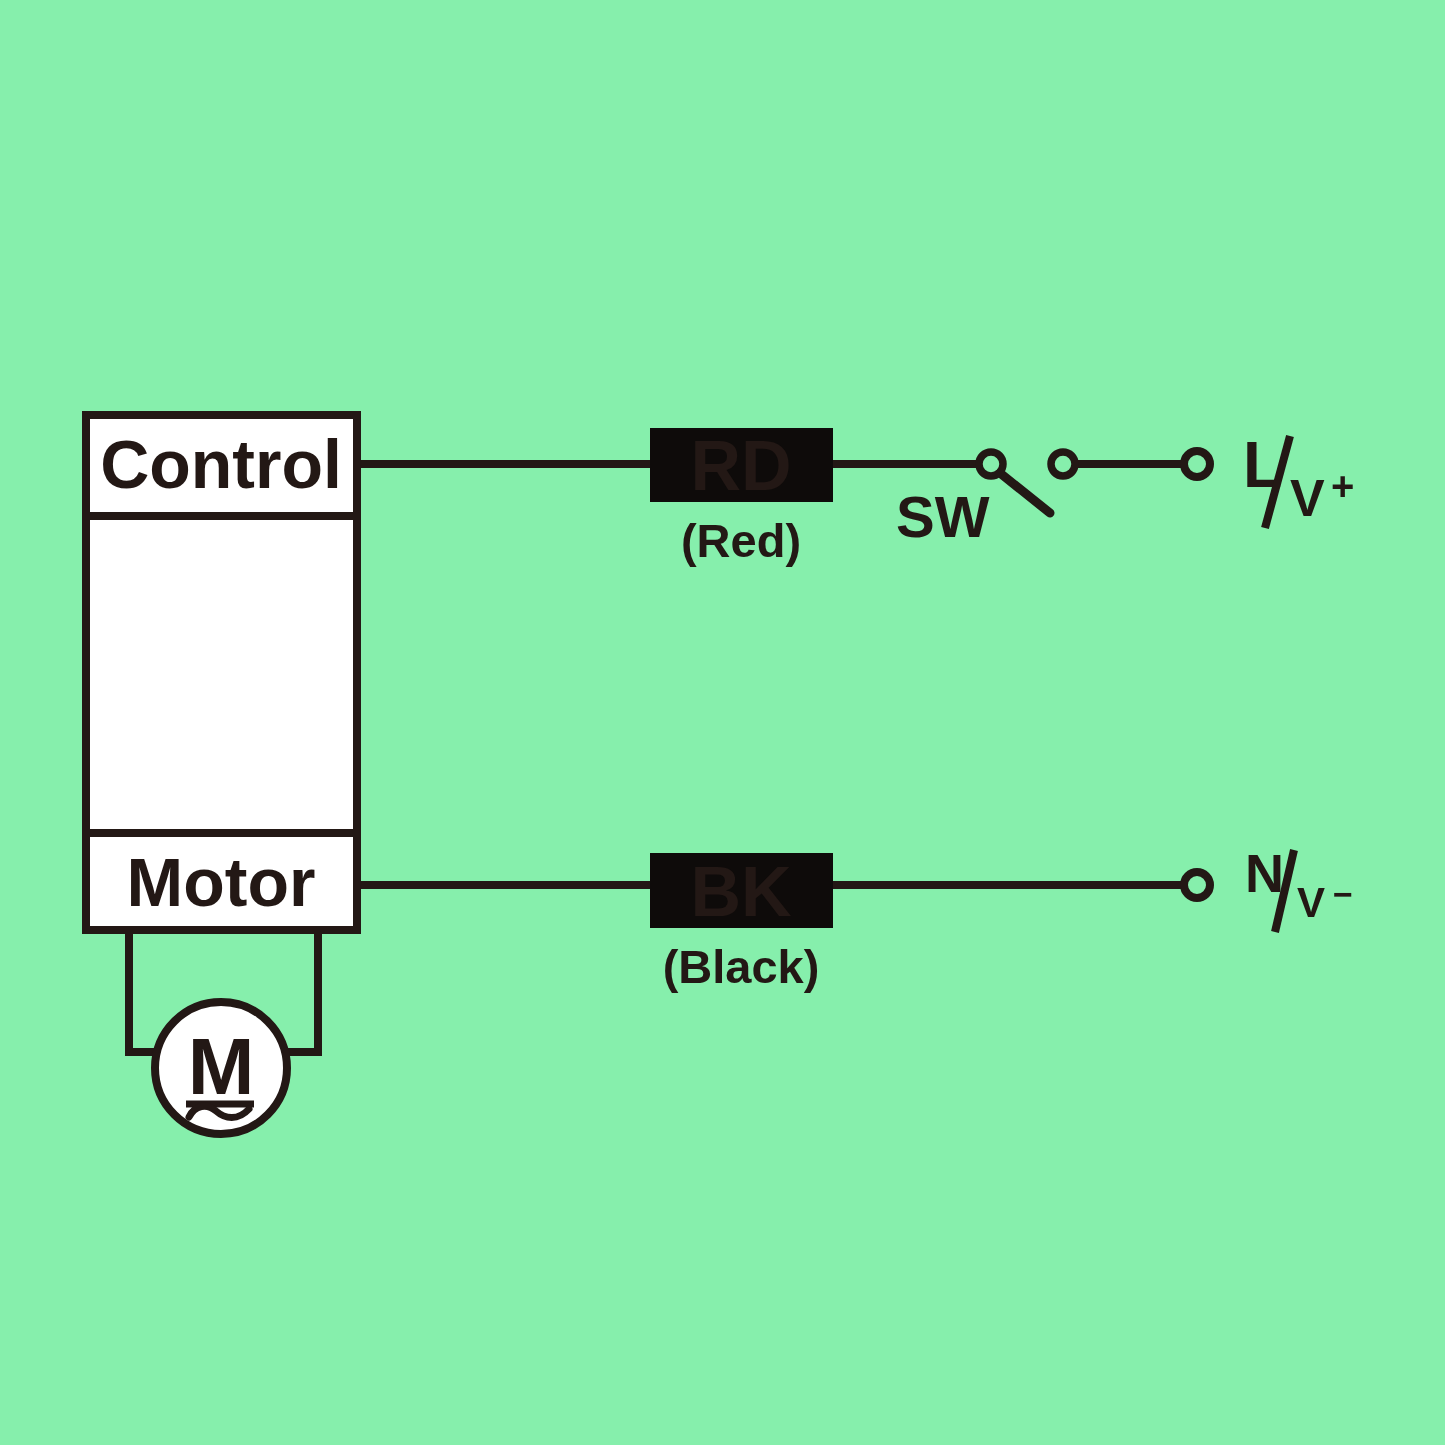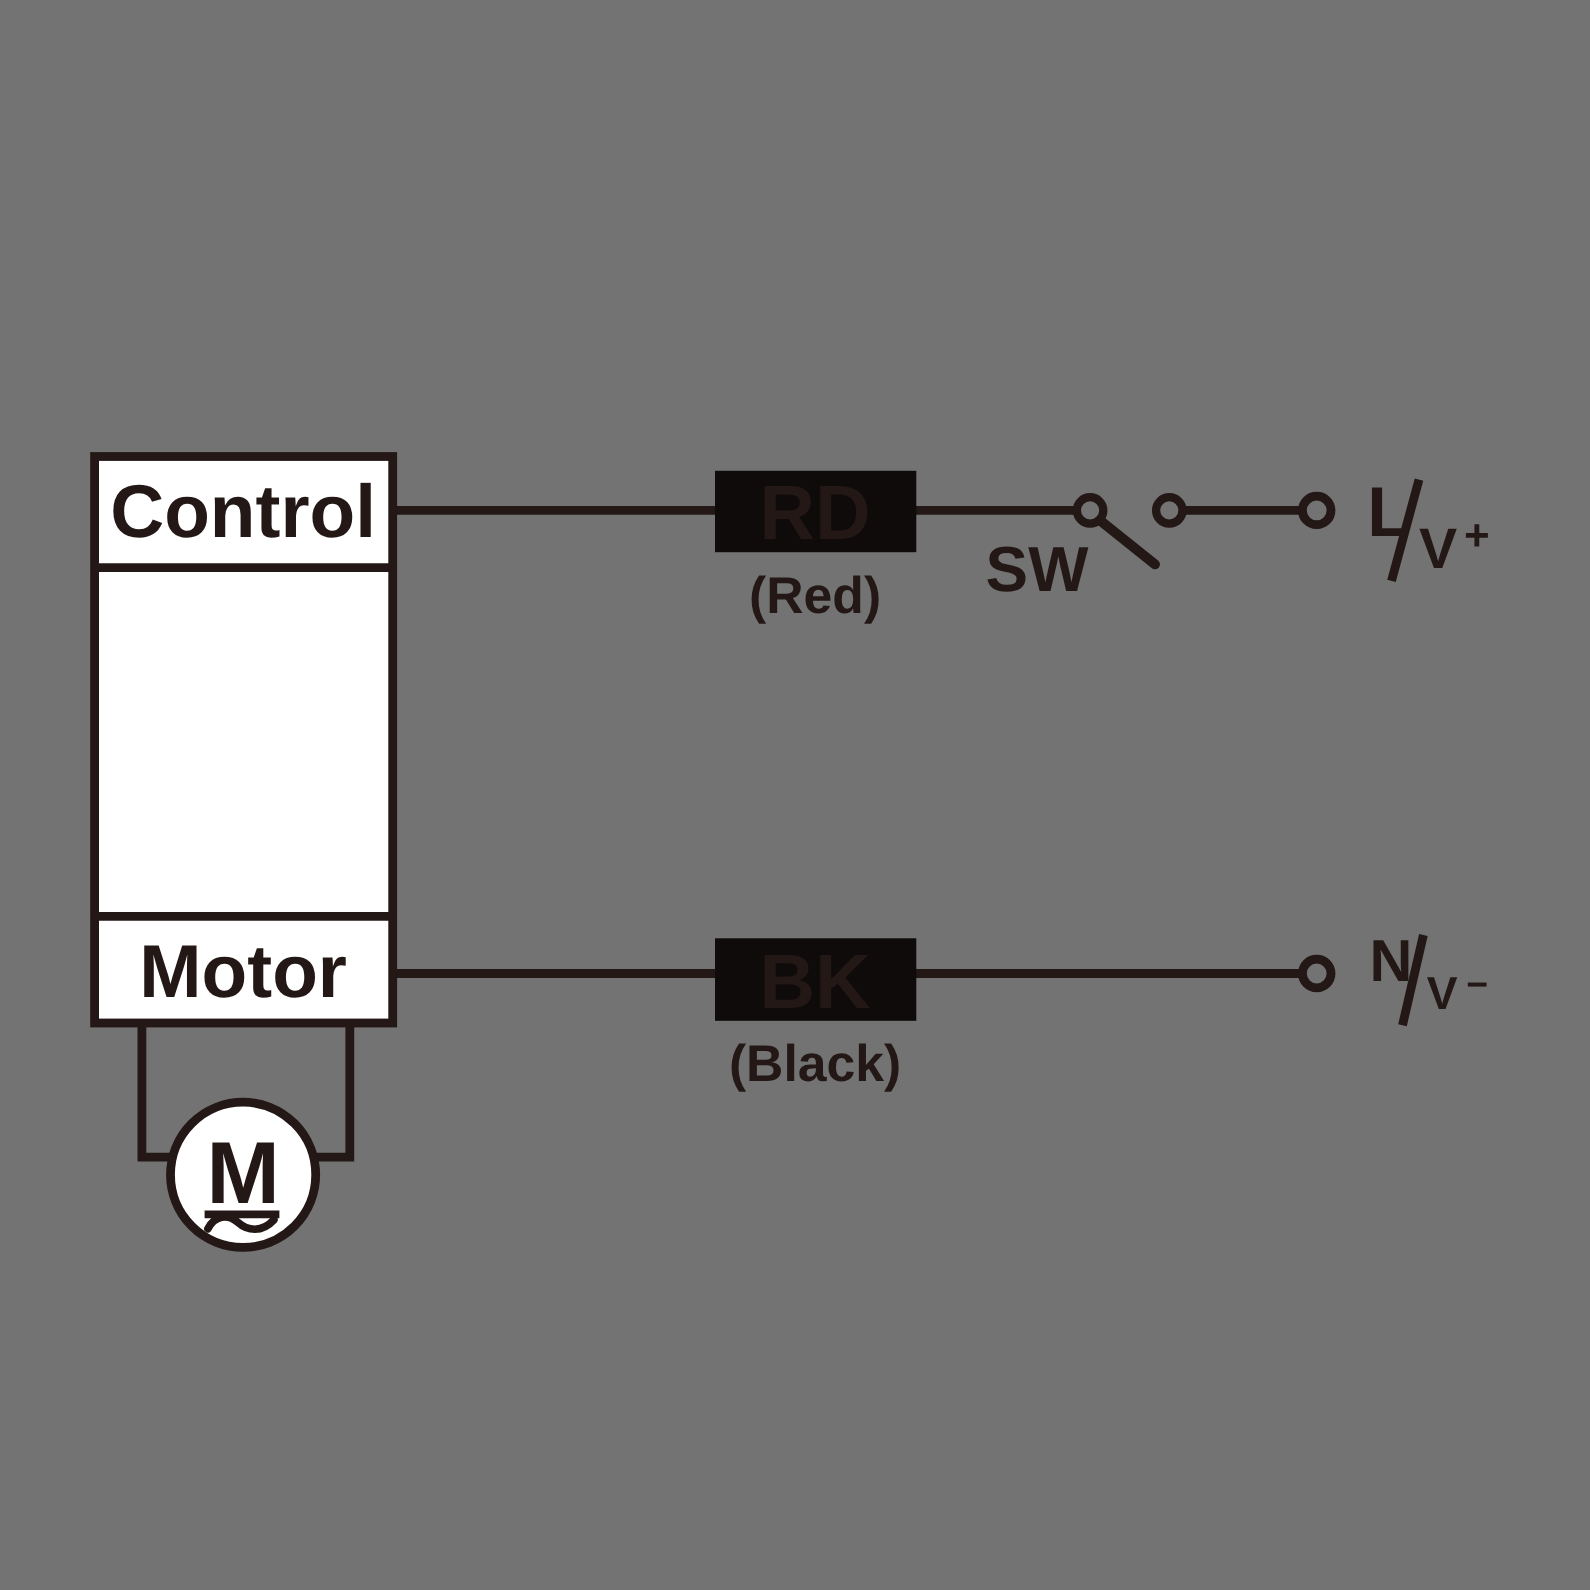--- a/index.html
+++ b/index.html
@@ -1,20 +1,20 @@
 <!DOCTYPE html>
 <html><head>
 <meta charset="utf-8">
 <style>
   html, body { margin: 0; padding: 0; background: #ffffff; }
   .canvas {
     position: relative;
     width: 1445px;
     height: 1445px;
-    background: #737373;
+    background: #86efac;
     overflow: hidden;
   }
   svg { display: block; }
   .t {
     font-family: "Liberation Sans", sans-serif;
     font-weight: bold;
     fill: #231815;
   }
   .stroke-line { stroke: #231815; fill: none; }
   .white-fill  { fill: #ffffff; }

